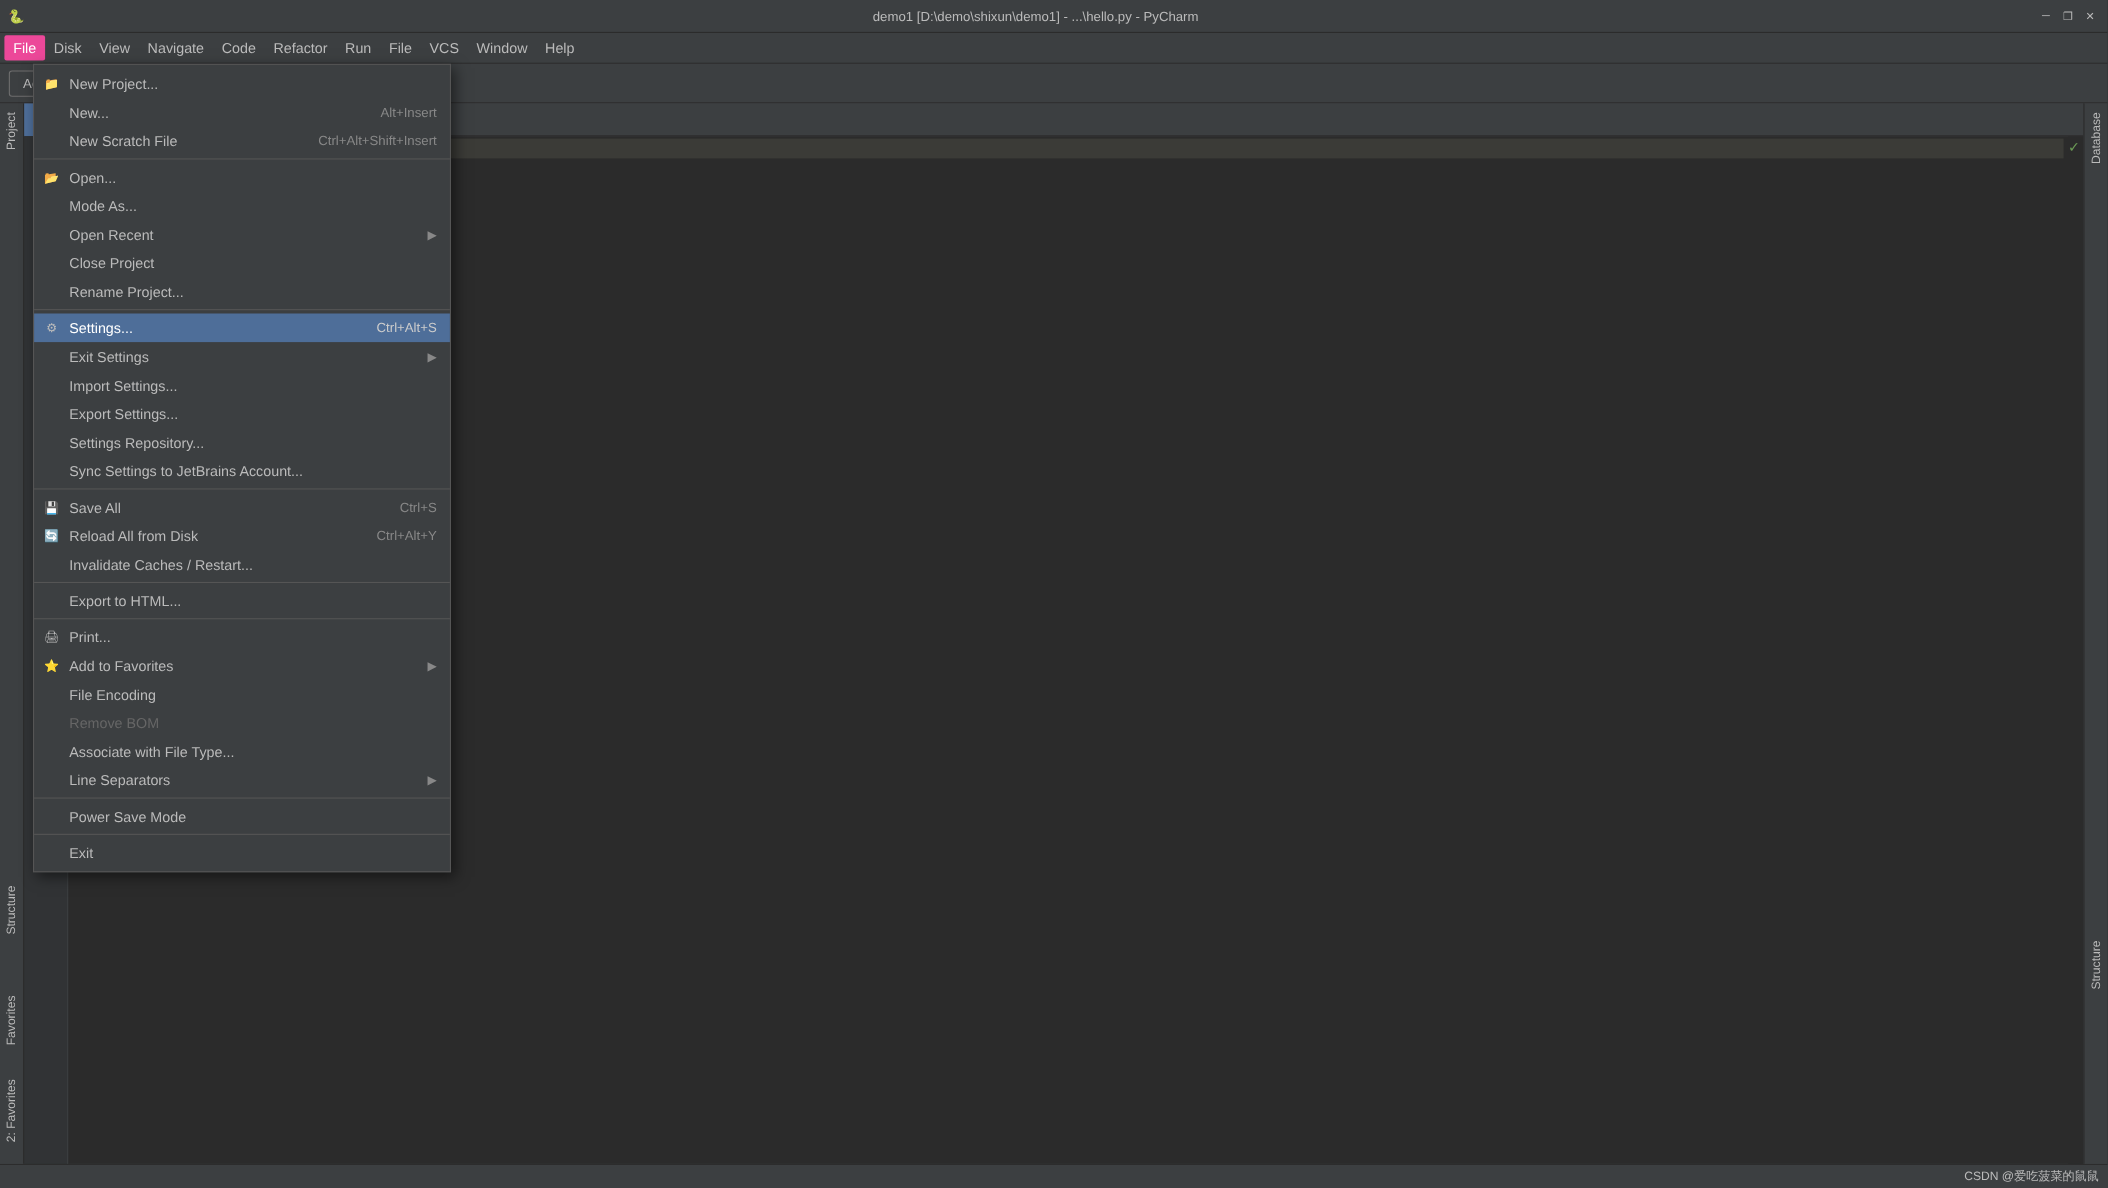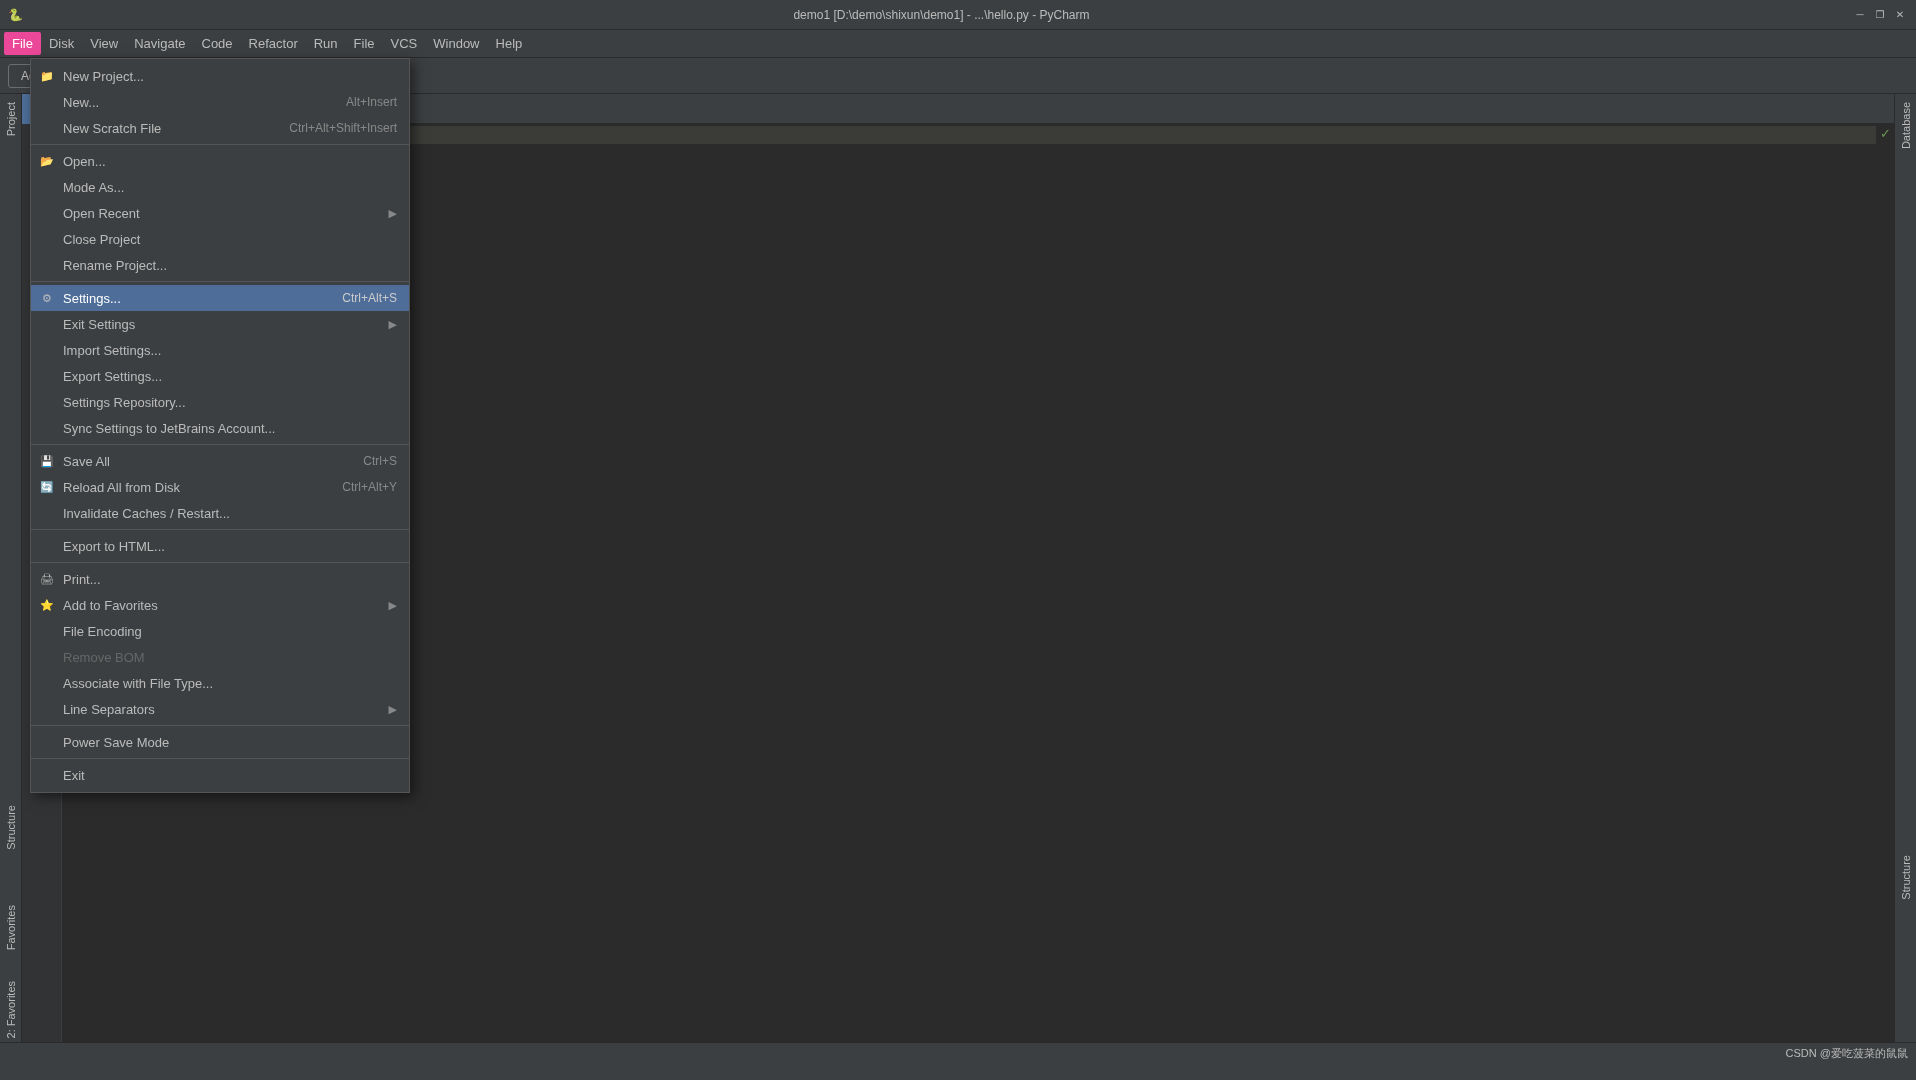--- a/index.html
+++ b/index.html
@@ -125,21 +125,21 @@
     }
     .tab-close {
       font-size: 10px;
       opacity: 0.7;
       cursor: pointer;
     }
 
     
     .status-bar {
       position: fixed;
-      bottom: 16px;
+      bottom: 0;
       left: 0;
       right: 0;
       height: 22px;
       background: #3c3f41;
       border-top: 1px solid #2b2b2b;
       display: flex;
       align-items: center;
       padding: 0 8px;
       font-size: 11px;
       color: #bbbbbb;

